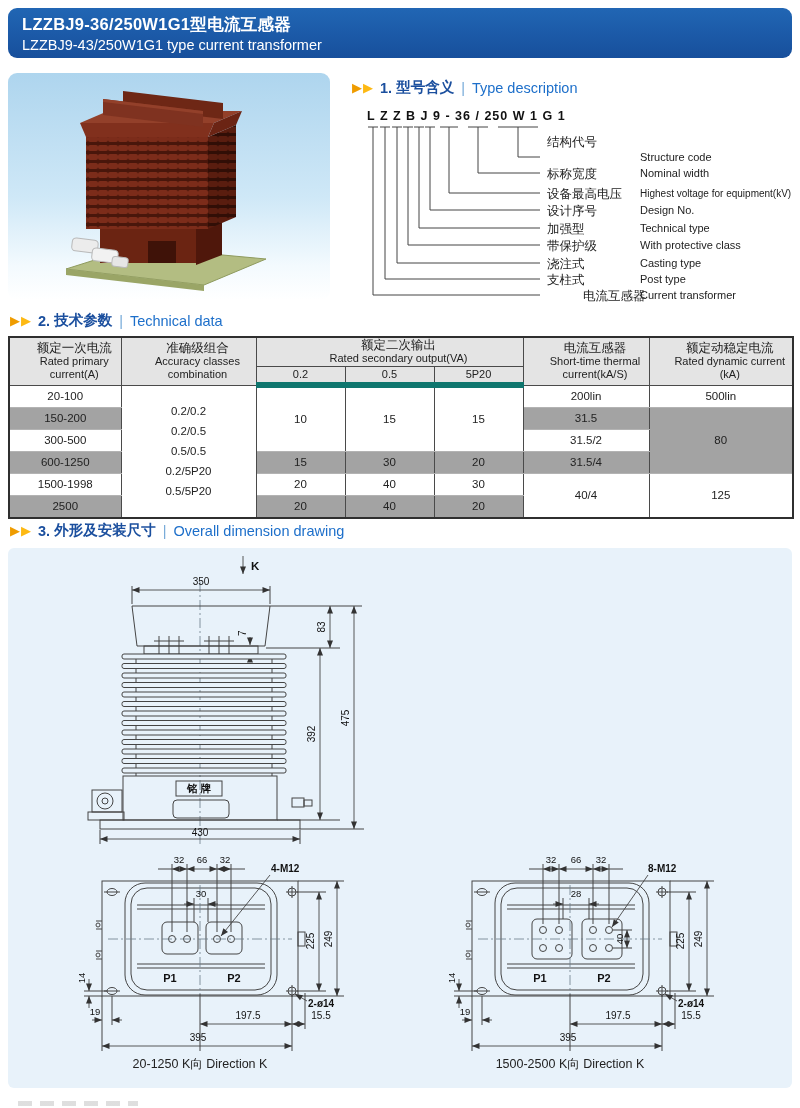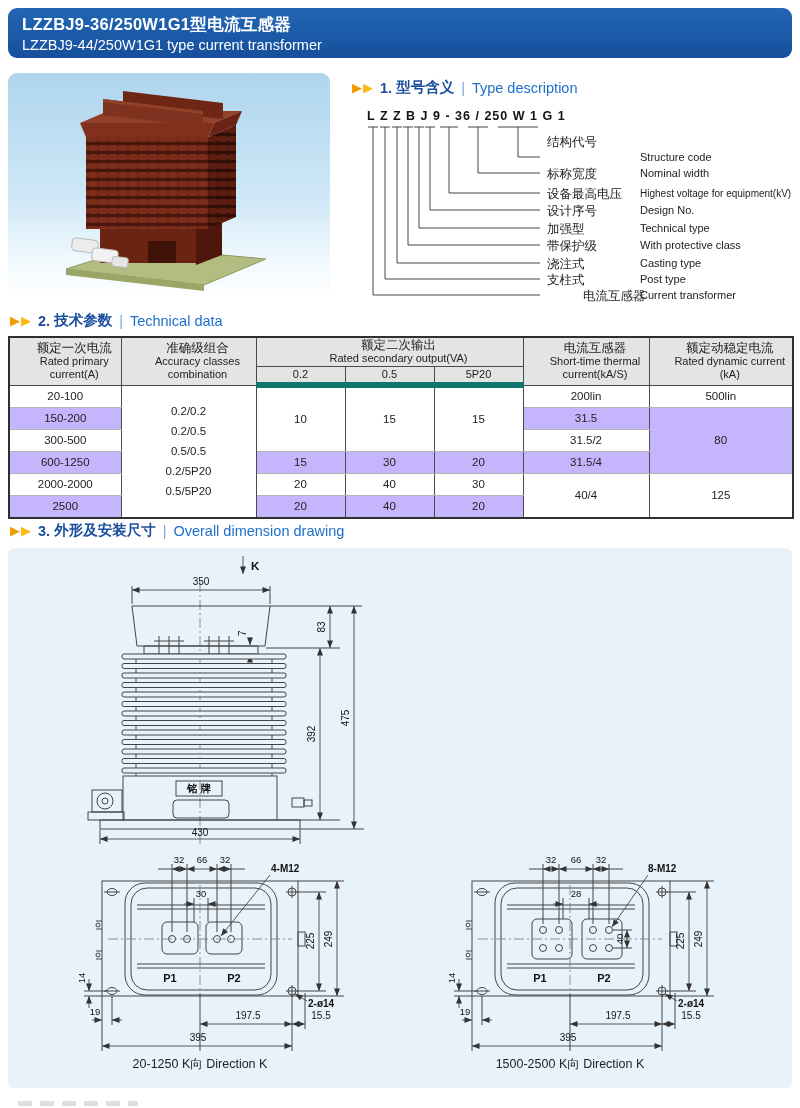--- a/index.html
+++ b/index.html
@@ -29,21 +29,21 @@
   
   table.tech{position:absolute;left:8px;top:336px;width:784px;border-collapse:collapse;
              table-layout:fixed;border:2px solid #2f2f2f;font-size:11.5px;}
   table.tech th,table.tech td{border-right:1px solid #4a4a4a;border-bottom:1px solid #b3b3b3;
              text-align:center;vertical-align:middle;padding:1px 2px;font-weight:normal;}
   table.tech thead th{background:#e4e4e4;font-size:11px;line-height:13px;}
   table.tech thead .zh{font-size:12.5px;}
   table.tech thead tr:first-child th{border-bottom:1px solid #4a4a4a;padding-left:20px;}
   table.tech thead tr:last-child th{border-bottom:6px solid #0f766e;}
   table.tech td{height:19px;}
-  td.alt{background:#c4b5fd;}
+  td.alt{background:#a3a3a3;}
   td.acc{white-space:pre-line;line-height:20px;font-size:11.5px;}
   
   .panel{position:absolute;left:8px;top:548px;width:784px;height:540px;border-radius:6px;
          background:#e8f2fa;}
   .ln{stroke:#454545;stroke-width:1;fill:none;}
   .fn{stroke:#454545;stroke-width:1;fill:#e8f2fa;}
   .cl{stroke:#6b7b88;stroke-width:.8;fill:none;stroke-dasharray:10 3 2 3;}
   .dm{stroke:#454545;stroke-width:.9;fill:none;}
   text.t{font-family:"Liberation Sans",sans-serif;font-size:10px;fill:#111;}
   text.tm{text-anchor:middle;}
@@ -52,21 +52,21 @@
   .marks{position:absolute;left:18px;top:1101px;width:120px;height:5px;
          background:repeating-linear-gradient(90deg,#c9c9c9 0 14px,transparent 14px 22px);opacity:.6;}
 </style>
 </head>
 <body>
 
 <div class="page">
 
   <div class="hdr">
     <div class="t1">LZZBJ9-36/250W1G1型电流互感器</div>
-    <div class="t2">LZZBJ9-44/250W1G1  type current transformer</div>
+    <div class="t2">LZZBJ9-43/250W1G1  type current transformer</div>
   </div>
 
   <div class="photo">
     <svg width="322" height="227" viewBox="0 0 322 227">
       <defs>
         <pattern id="pf" width="10" height="9" patternUnits="userSpaceOnUse">
           <rect width="10" height="9" fill="#49160b"></rect>
           <rect y="0" width="10" height="6" rx="2" fill="#7c2c1a"></rect>
         </pattern>
         <pattern id="ps" width="10" height="9" patternUnits="userSpaceOnUse">
@@ -220,21 +220,21 @@
         <td>31.5/2</td>
       </tr>
       <tr>
         <td class="alt">600-1250</td>
         <td class="alt">15</td>
         <td class="alt">30</td>
         <td class="alt">20</td>
         <td class="alt">31.5/4</td>
       </tr>
       <tr>
-        <td>2000-2000</td>
+        <td>1500-1998</td>
         <td>20</td>
         <td>40</td>
         <td>30</td>
         <td rowspan="2">40/4</td>
         <td rowspan="2">125</td>
       </tr>
       <tr>
         <td class="alt">2500</td>
         <td class="alt">20</td>
         <td class="alt">40</td>

